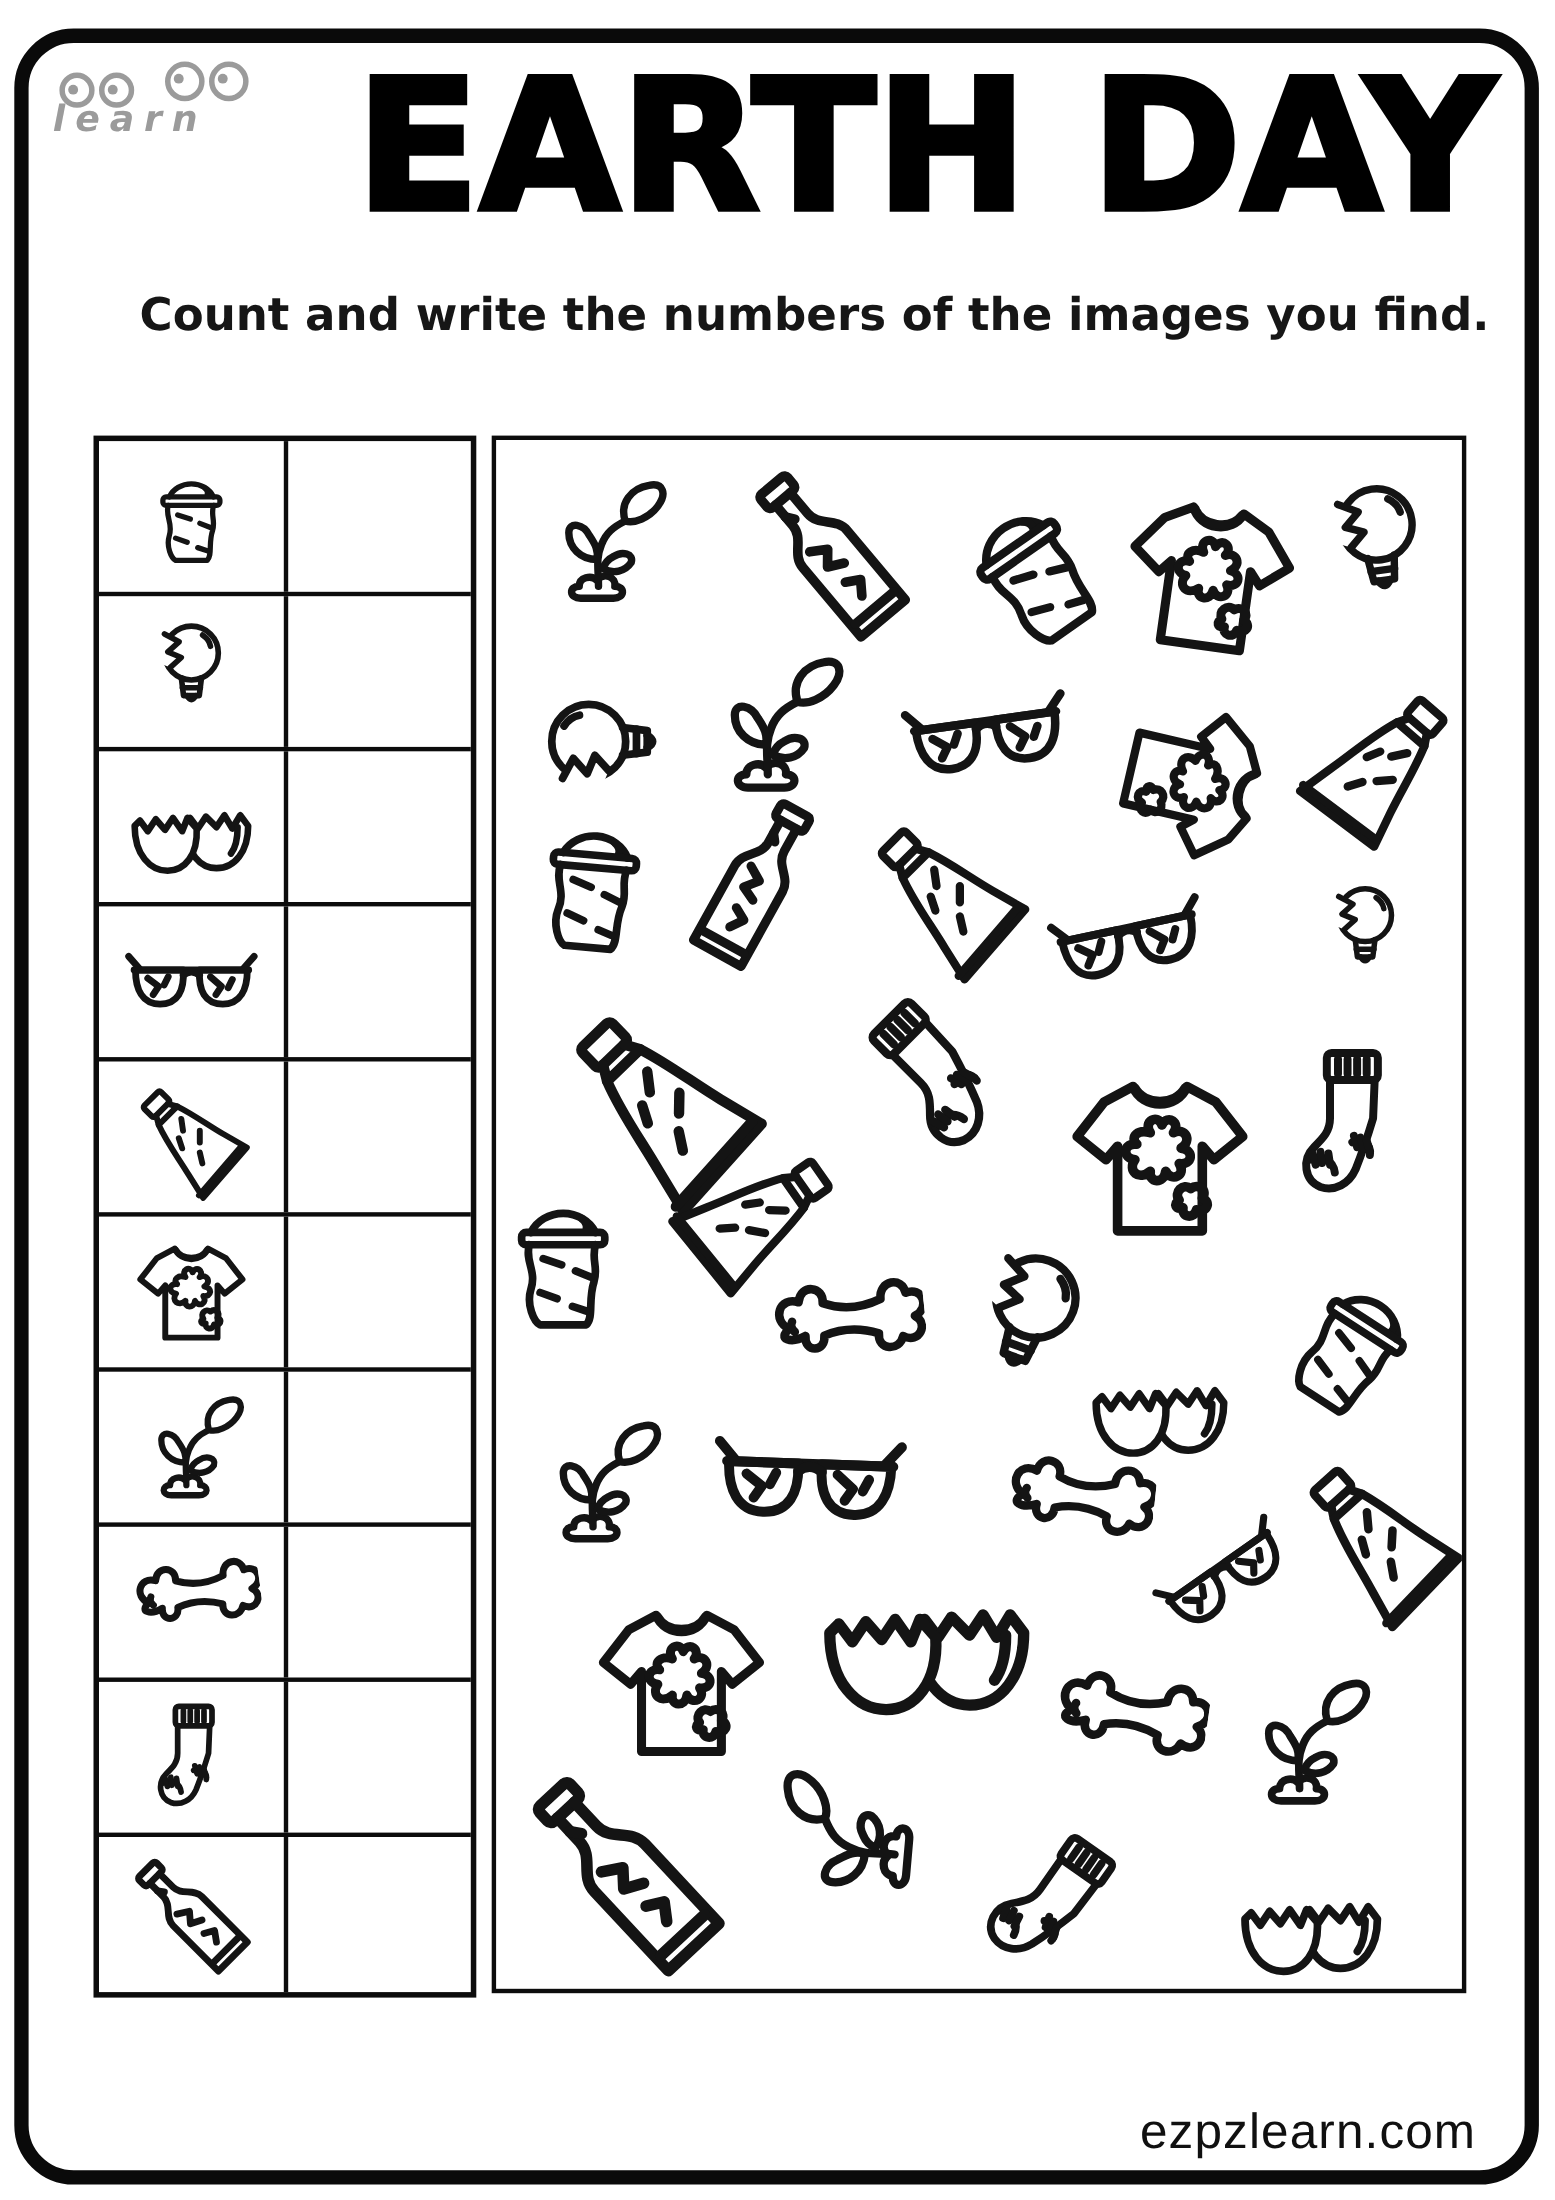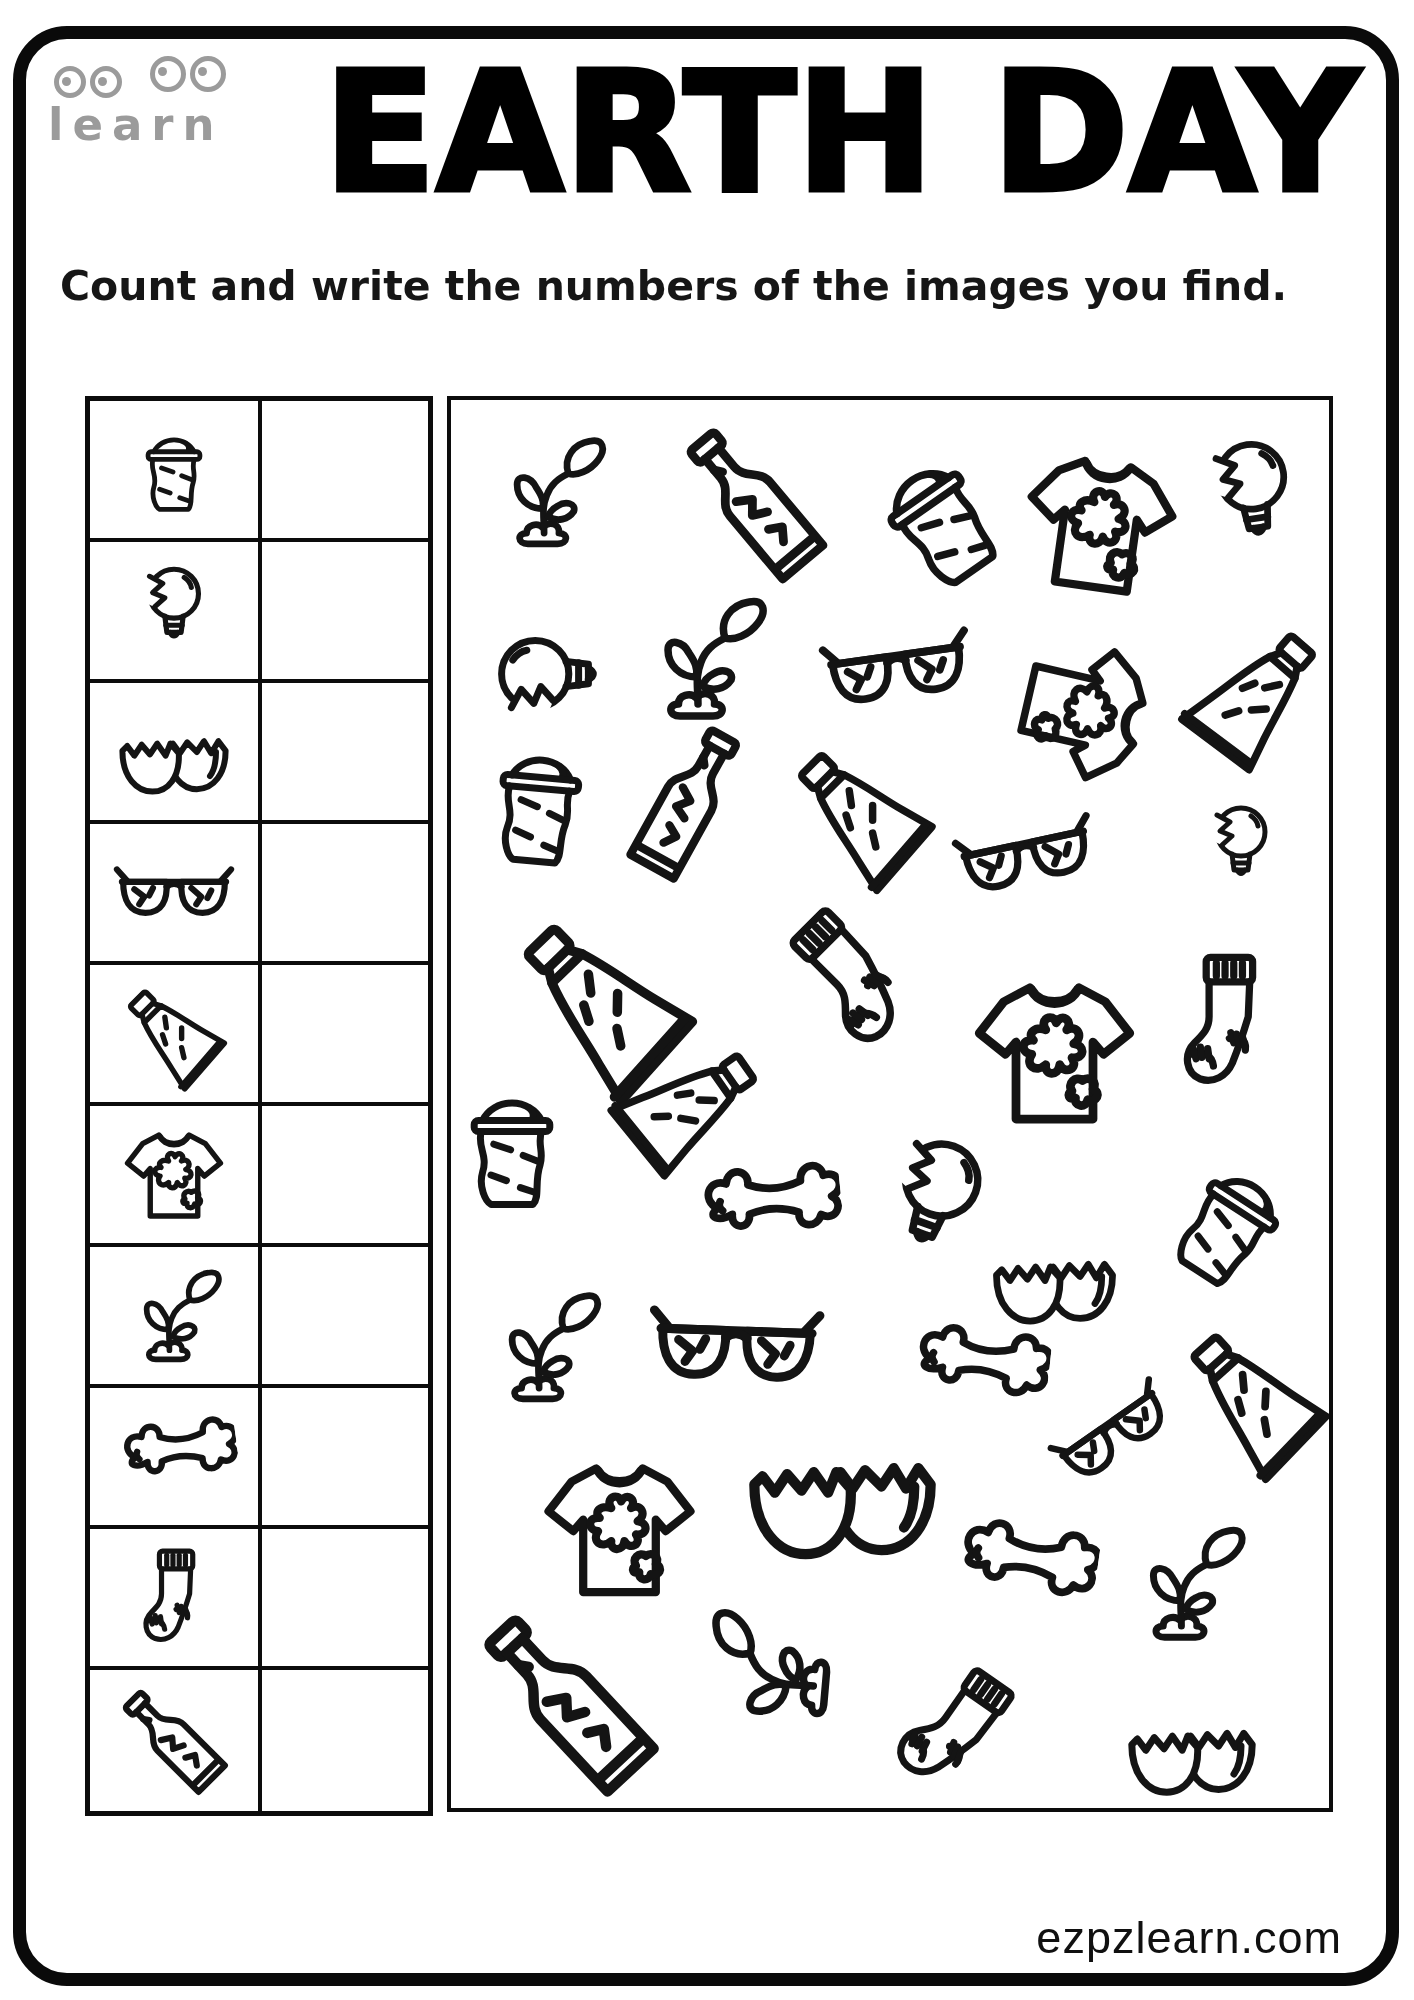--- a/index.html
+++ b/index.html
@@ -8,26 +8,26 @@
     border:13px solid #0a0a0a;border-radius:54px;box-sizing:border-box;background:#fff;}
   
   .logo{position:absolute;left:48px;top:86px;width:220px;color:#9b9b9b;}
   .logo .eyes{position:absolute;display:flex;gap:4px;}
   .logo .eyes.p1{left:6px;top:-20px;}
   .logo .eyes.p2{left:102px;top:-30px;}
   .eye{width:22px;height:22px;border:5px solid #9b9b9b;border-radius:50%;background:#fff;position:relative;display:inline-block;}
   .eyes.p2 .eye{width:26px;height:26px;}
   .eye::after{content:'';position:absolute;width:9px;height:9px;background:#9b9b9b;border-radius:50%;left:3px;top:6px;}
   .logo .ez{font-size:66px;font-weight:900;line-height:1;letter-spacing:1px;margin-top:28px;}
-  .logo .learn{font-size:45px;font-weight:800;letter-spacing:9px;margin-top:12px;}
+  .logo .learn{font-size:33px;font-weight:800;letter-spacing:9px;margin-top:2px;font-style:italic;}
   
   .title{position:absolute;left:250px;top:28px;width:1110px;margin:0;text-align:right;
     font-size:165px;line-height:1.28;font-weight:900;color:#000;letter-spacing:0px;
     -webkit-text-stroke:5px #000;white-space:nowrap;}
-  .instruction{position:absolute;left:60px;top:262px;width:1294px;margin:0;text-align:left;
+  .instruction{position:absolute;left:60px;top:262px;width:1294px;margin:0;text-align:right;
     font-size:41px;font-weight:600;color:#161616;}
   
   .count-table{position:absolute;left:85px;top:396px;width:348px;box-sizing:border-box;
     border:5px solid #0c0c0c;background:#fff;}
   .trow{display:flex;height:141px;box-sizing:border-box;border-bottom:4px solid #0c0c0c;}
   .trow:last-child{border-bottom:none;}
   .cell-icon{width:172px;box-sizing:border-box;border-right:4px solid #0c0c0c;
     display:flex;align-items:center;justify-content:center;overflow:hidden;}
   .cell-answer{flex:1;}
   

